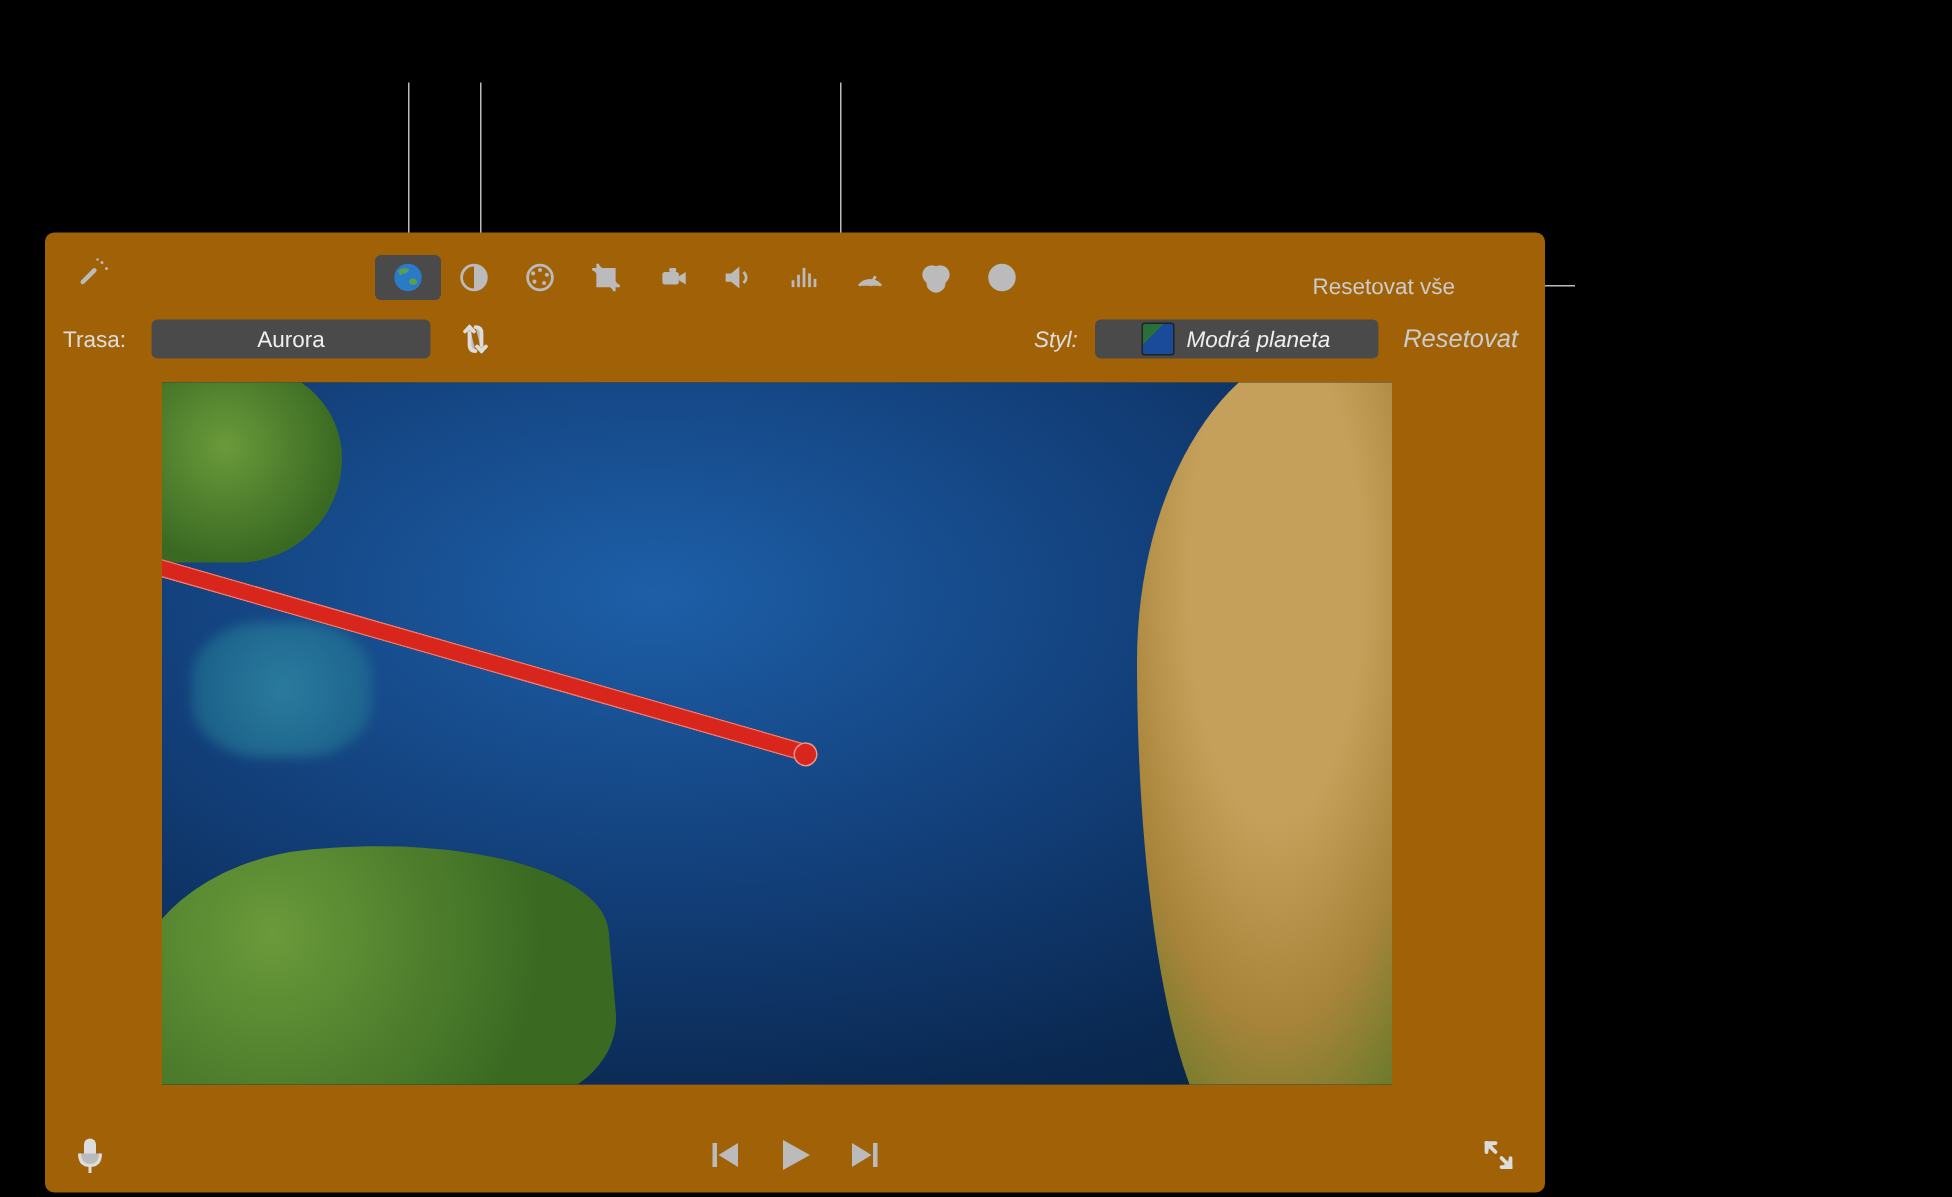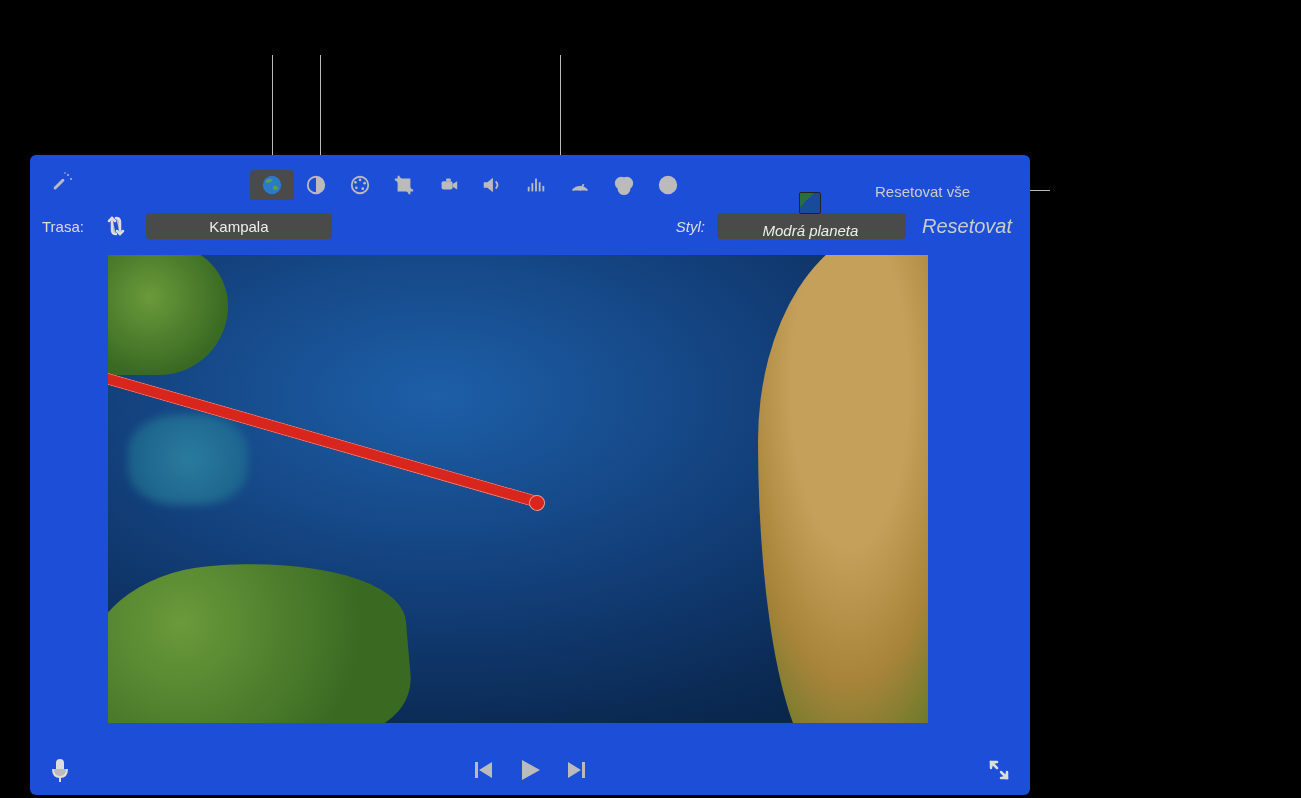--- a/index.html
+++ b/index.html
@@ -13,21 +13,21 @@
     color: #ccc;
     position: relative;
     overflow: hidden;
   }
   .panel {
     position: absolute;
     left: 30px;
     top: 155px;
     width: 1000px;
     height: 640px;
-    background: #1d4ed8;
+    background: #a16207;
     border-radius: 6px;
   }
   .toolbar {
     position: absolute;
     top: 10px;
     left: 0;
     right: 0;
     height: 40px;
     display: flex;
     align-items: center;
@@ -89,28 +89,28 @@
     justify-content: center;
     color: #eee;
     font-size: 15px;
     cursor: pointer;
     padding: 0 8px;
   }
   .field-start { width: 170px; }
   .field-end   { width: 170px; }
   .swap-btn { width: 30px; display:flex; justify-content:center; cursor:pointer;}
   .style-group { margin-left:auto; display:flex; align-items:center; gap:10px;font-style:italic;}
-  .style-btn { width: 175px; justify-content:flex-end; gap:8px; padding-left:6px;flex-direction:column;}
+  .style-btn { width: 175px; justify-content:center; gap:8px; padding-left:6px;}
   .style-thumb {
     width: 20px; height:20px; border-radius:2px;
     background: linear-gradient(135deg,#2a6e3a 0 35%,#1a4a9a 35% 100%);
     border:1px solid #222;
     flex-shrink:0;
   }
-  .reset-btn { color:#ccc; font-size:20px; cursor:pointer; padding:0 6px;}
+  .reset-btn { color:#ccc; font-size:17px; cursor:pointer; padding:0 6px;}
   .viewer {
     position:absolute;
     left: 78px;
     top: 100px;
     width: 820px;
     height: 468px;
     overflow:hidden;
     background:#0a2850;
   }
   
@@ -302,31 +302,31 @@
         </g>
           </svg>
       </div>
     </div>
 
     <div class="reset-all">Resetovat vše</div>
   </div>
 
   <div class="controls-row">
     <span class="label">Trasa:</span>
+    <div class="field-btn field-start">Aurora</div>
     <div class="swap-btn">
       <svg width="24" height="22" viewBox="0 0 24 22">
           <g class="ico" fill="none" stroke="#ddd" stroke-width="2.5" stroke-linecap="round">
         <path d="M8 3 V15 Q8 19 12 19"></path>
             <path d="M5 6 L8 3 L11 6"></path>
         <path d="M16 19 V7 Q16 3 12 3"></path>
             <path d="M13 16 L16 19 L19 16"></path>
       </g>
         </svg>
     </div>
-    <div class="field-btn field-end">Kampala</div>
 
     <div class="style-group">
       <span class="label">Styl:</span>
       <div class="field-btn style-btn">
         <span class="style-thumb"></span>
         <span>Modrá planeta</span>
       </div>
       <span class="reset-btn">Resetovat</span>
     </div>
   </div>

